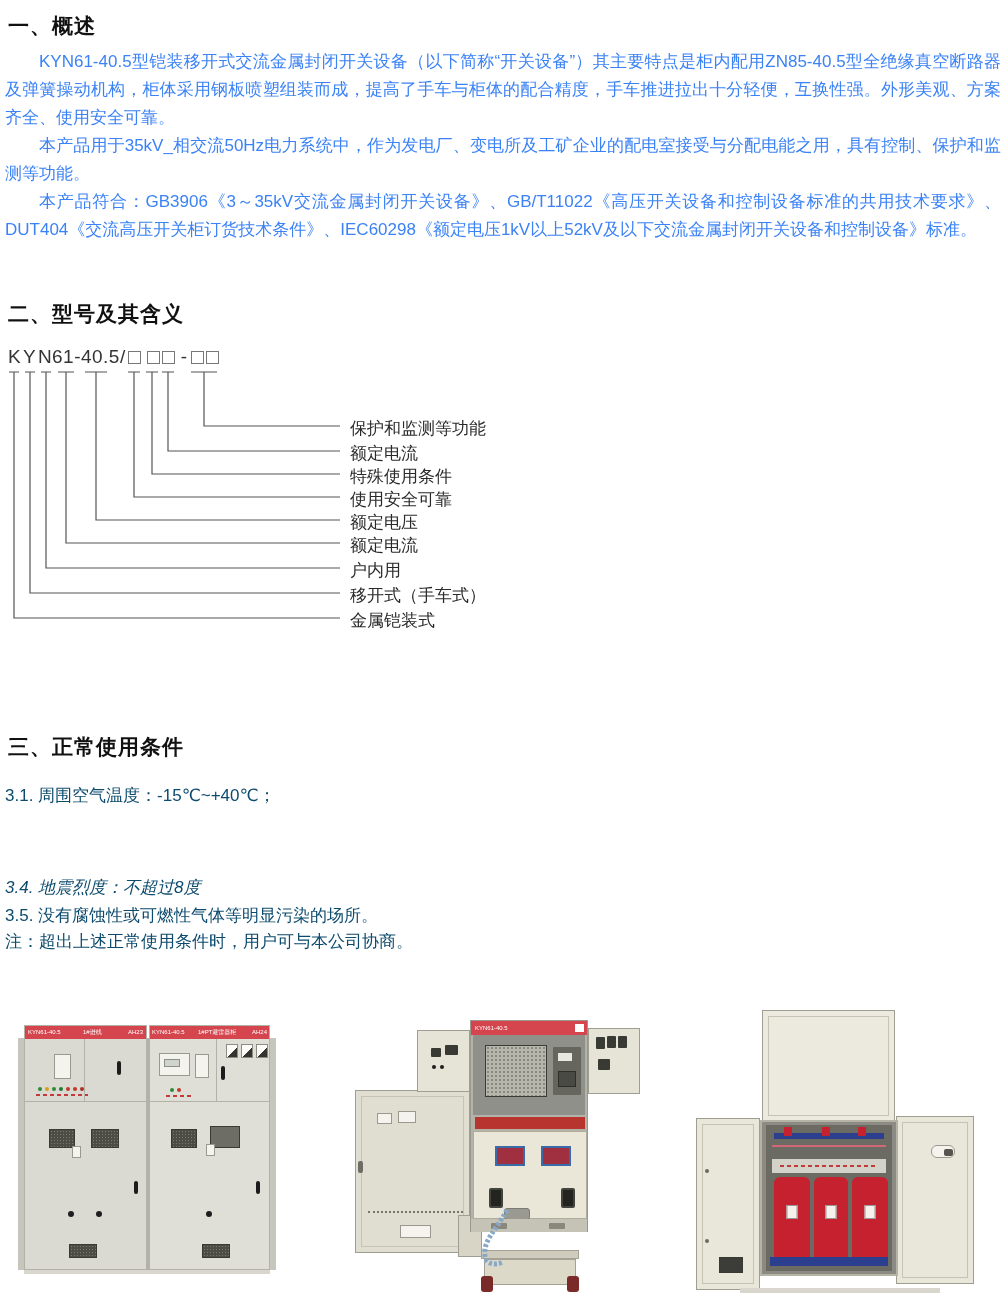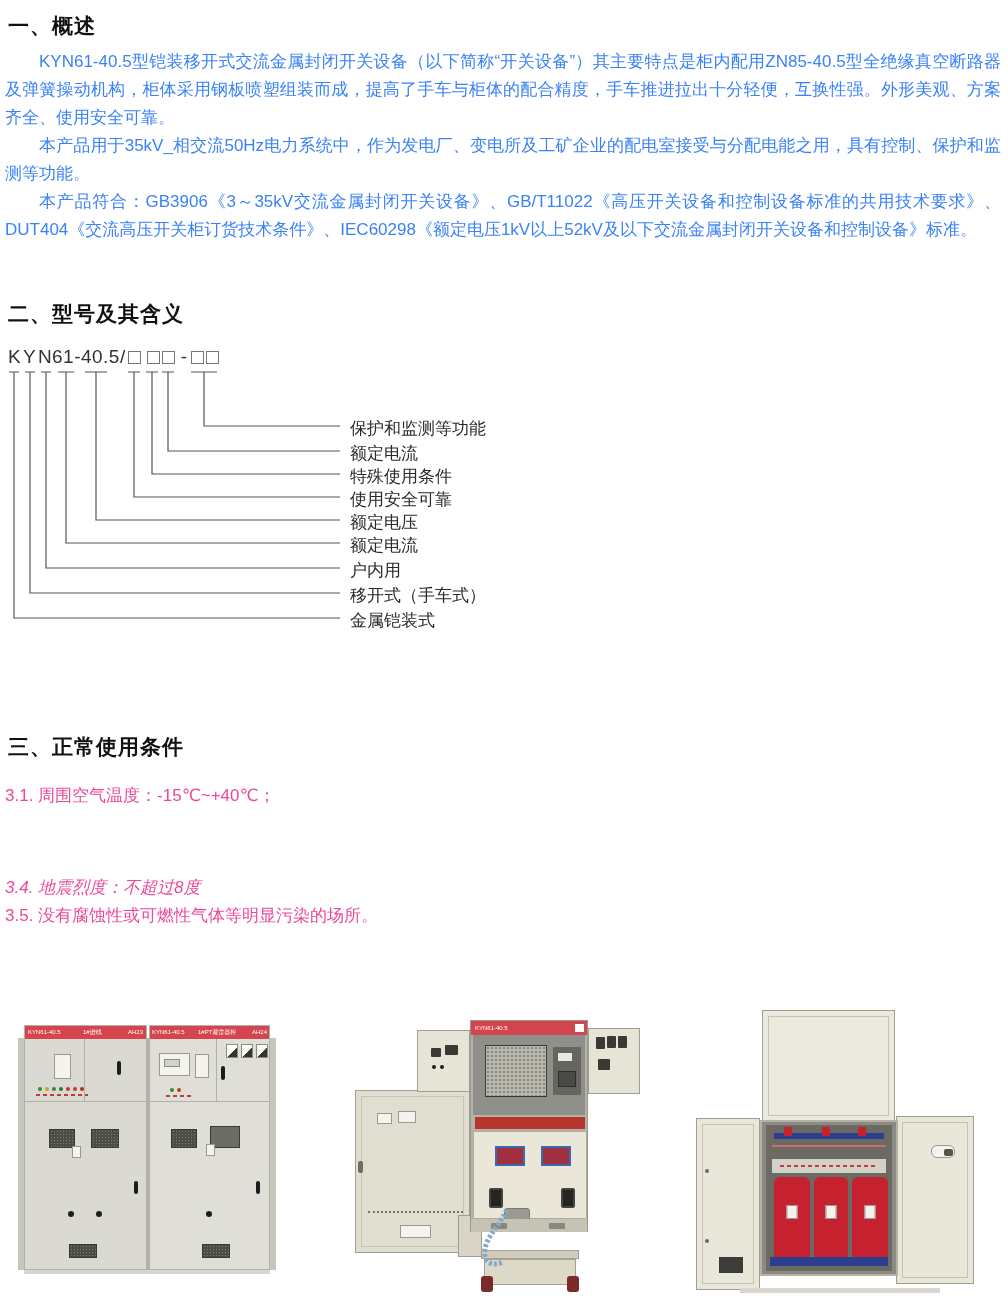--- a/index.html
+++ b/index.html
@@ -9,21 +9,21 @@
   h2.sec{font-size:21px;font-weight:bold;color:#111;margin:0;letter-spacing:1px;}
   .bodytext{width:996px;font-size:17px;line-height:28px;text-align:justify;color:#3b82f6;}
   .bodytext p{margin:0;text-indent:2em;}
   
   .mcode{display:flex;align-items:center;font-size:19px;color:#333;}
   .mcode .lt{display:inline-block;width:12px;text-align:center;}
   .mcode .num{letter-spacing:.5px;margin-right:2px;}
   .mbox{display:inline-block;width:13px;height:13px;border:1.5px solid #777;margin-right:2px;box-sizing:border-box;}
   .mgap{display:inline-block;width:4px;}
   .dlabel{position:absolute;left:350px;font-size:17px;color:#2a2a2a;white-space:nowrap;}
-  .cond{position:absolute;left:5px;font-size:17px;color:#ec4899;white-space:nowrap;}
+  .cond{position:absolute;left:5px;font-size:17px;color:#0c4a6e;white-space:nowrap;}
   
   .photo{position:absolute;}
   .strip{position:absolute;background:#c6c6bc;}
   .cab{position:absolute;background:#dbdad2;border:1px solid #b3b2a8;box-sizing:border-box;}
   .banner{position:absolute;left:0;top:0;right:0;height:13px;background:#d4454e;color:#fff;font-size:6px;line-height:13px;overflow:hidden;white-space:nowrap;}
   .banner span{position:absolute;top:0;}
   .win{position:absolute;background:#f4f3ee;border:1px solid #9a998f;box-sizing:border-box;}
   .handle{position:absolute;background:#1c1c1c;border-radius:2px;}
   .vent{position:absolute;background:#4d4d46;background-image:radial-gradient(#7a7a70 1px,transparent 1px);background-size:3px 3px;border:1px solid #3a3a34;box-sizing:border-box;}
   .knob{position:absolute;width:6px;height:6px;border-radius:50%;background:#1e1e1e;}
@@ -90,20 +90,21 @@
   <div class="dlabel" style="top:511px;">额定电压</div>
   <div class="dlabel" style="top:534px;">额定电流</div>
   <div class="dlabel" style="top:559px;">户内用</div>
   <div class="dlabel" style="top:584px;">移开式（手车式）</div>
   <div class="dlabel" style="top:609px;">金属铠装式</div>
 
   <h2 class="sec abs" style="left:8px;top:733px;">三、正常使用条件</h2>
   <div class="cond" style="top:784px;">3.1. 周围空气温度：-15℃~+40℃；</div>
   <div class="cond" style="top:876px;font-style:italic;">3.4. 地震烈度：不超过8度</div>
   <div class="cond" style="top:904px;">3.5. 没有腐蚀性或可燃性气体等明显污染的场所。</div>
+  <div class="cond" style="top:930px;">注：超出上述正常使用条件时，用户可与本公司协商。</div>
 
   <div class="photo" style="left:18px;top:1025px;width:258px;height:262px;">
     <div class="strip" style="left:0;top:13px;width:6px;height:232px;"></div>
     <div class="strip" style="left:252px;top:13px;width:6px;height:232px;"></div>
 
     <div class="cab" style="left:6px;top:0;width:123px;height:245px;">
       <div class="banner" style="background: rgb(212, 69, 78);">
         <span style="left:3px;">KYN61-40.5</span>
         <span style="left:58px;">1#进线</span>
         <span style="right:3px;">AH23</span>

